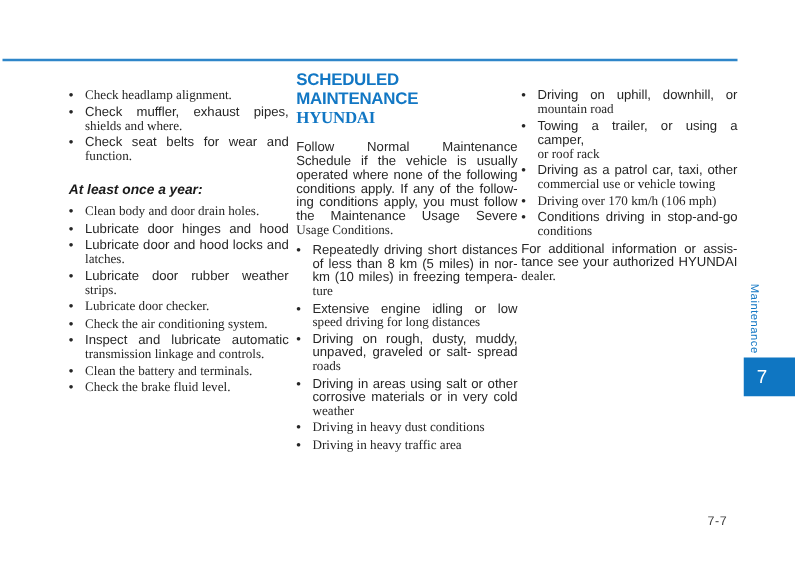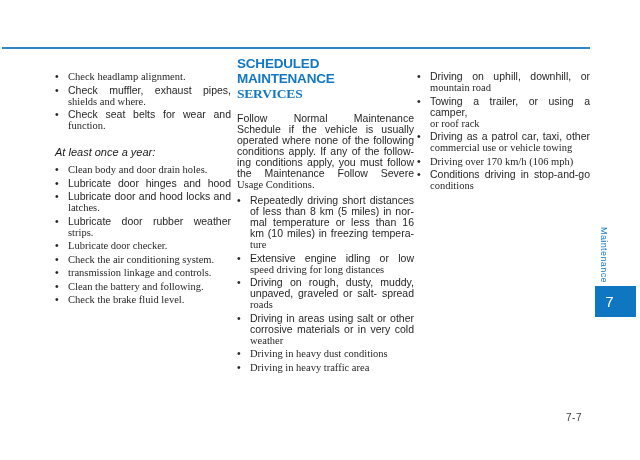--- a/index.html
+++ b/index.html
@@ -22,21 +22,21 @@
 
   .bullet-row { display:flex; margin-bottom:2.5px; }
   .marker { flex:0 0 13px; width:13px; }
   .bullet-text { flex:1 1 auto; min-width:0; }
 
   .section-heading {
     color:var(--accent); font-weight:bold; font-size:13.5px; line-height:15px;
     letter-spacing:-0.2px; margin-bottom:9px;
   }
   .intro { margin-bottom:5px;margin-top:12px; }
-  .subheading { font-weight:normal; font-style:italic; font-size:11px; margin:16px 0 6px 0; color:#1a1a1a; }
+  .subheading { font-weight:bold; font-style:italic; font-size:11px; margin:16px 0 6px 0; color:#1a1a1a; }
   .note { margin-top:3px; }
 
   .chapter-label {
     position:absolute; left:599px; top:227px; height:60px;
     writing-mode:vertical-rl; font-size:9px; letter-spacing:0.4px;
     color:var(--accent); white-space:nowrap;
   }
   .chapter-box {
     position:absolute; left:595px; top:286px; width:41px; height:31px;
     background:var(--box); color:#ffffff; font-size:15px;
@@ -113,59 +113,59 @@
         </div>
         <div class="bullet-row">
           <span class="marker">•</span>
           <div class="bullet-text">
             <div class="line last">Check the air conditioning system.</div>
           </div>
         </div>
         <div class="bullet-row">
           <span class="marker">•</span>
           <div class="bullet-text">
+            <div class="line">Inspect and lubricate automatic</div>
             <div class="line last">transmission linkage and controls.</div>
           </div>
         </div>
         <div class="bullet-row">
           <span class="marker">•</span>
           <div class="bullet-text">
-            <div class="line last">Clean the battery and following.</div>
+            <div class="line last">Clean the battery and terminals.</div>
           </div>
         </div>
         <div class="bullet-row">
           <span class="marker">•</span>
           <div class="bullet-text">
             <div class="line last">Check the brake fluid level.</div>
           </div>
         </div>
       </div>
   </div>
 
   <div class="col col-middle">
     <div class="section-heading no-just">
         <div class="line">SCHEDULED MAINTENANCE</div>
-        <div class="line last">SERVICES</div>
+        <div class="line last">HYUNDAI</div>
       </div>
     <div class="intro">
         <div class="line">Follow Normal Maintenance</div>
         <div class="line">Schedule if the vehicle is usually</div>
         <div class="line">operated where none of the following</div>
         <div class="line">conditions apply. If any of the follow-</div>
         <div class="line">ing conditions apply, you must follow</div>
-        <div class="line">the Maintenance Follow Severe</div>
+        <div class="line">the Maintenance Usage Severe</div>
         <div class="line last">Usage Conditions.</div>
       </div>
     <div>
         <div class="bullet-row">
           <span class="marker">•</span>
           <div class="bullet-text">
             <div class="line">Repeatedly driving short distances</div>
             <div class="line">of less than 8 km (5 miles) in nor-</div>
-            <div class="line">mal temperature or less than 16</div>
             <div class="line">km (10 miles) in freezing tempera-</div>
             <div class="line last">ture</div>
           </div>
         </div>
         <div class="bullet-row">
           <span class="marker">•</span>
           <div class="bullet-text">
             <div class="line">Extensive engine idling or low</div>
             <div class="line last">speed driving for long distances</div>
           </div>
@@ -231,20 +231,25 @@
           </div>
         </div>
         <div class="bullet-row">
           <span class="marker">•</span>
           <div class="bullet-text">
             <div class="line">Conditions driving in stop-and-go</div>
             <div class="line last">conditions</div>
           </div>
         </div>
       </div>
+    <div class="note">
+        <div class="line">For additional information or assis-</div>
+        <div class="line">tance see your authorized HYUNDAI</div>
+        <div class="line last">dealer.</div>
+      </div>
   </div>
 
   <div class="chapter-label">Maintenance</div>
   <div class="chapter-box">
     <span>7</span>
   </div>
 
   <div class="page-number">7-7</div>
 
 </div>

